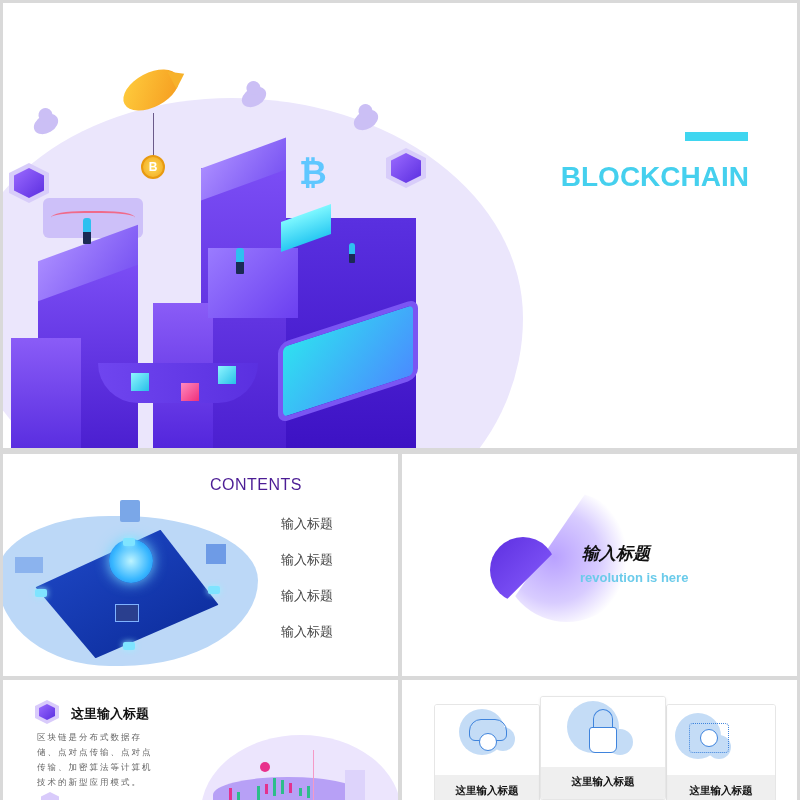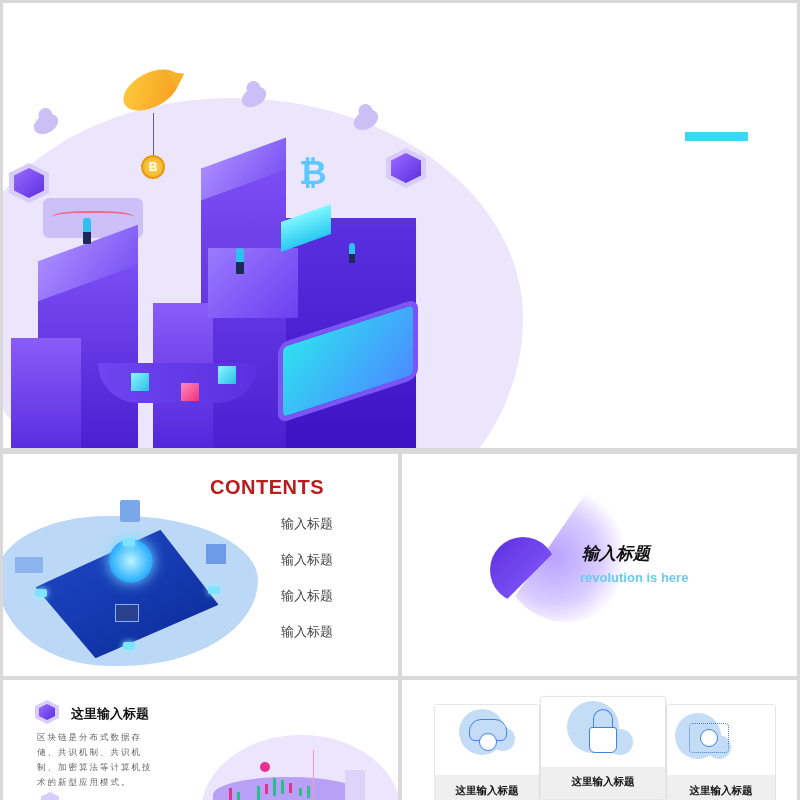--- a/index.html
+++ b/index.html
@@ -36,21 +36,21 @@
 
   .title{position:absolute;right:48px;top:60px;font-size:43px;font-weight:bold;color:#111111;letter-spacing:0px;font-family:"Liberation Sans","DejaVu Sans",sans-serif;}
   .title-bar{position:absolute;left:682px;top:129px;width:63px;height:9px;background:#3fd6f0;}
   .subtitle{position:absolute;right:48px;top:158px;font-size:28px;font-weight:bold;color:#45d0ee;}
 
   
   .blob2{position:absolute;left:-5px;top:62px;width:260px;height:150px;border-radius:45% 55% 55% 45%/40% 45% 60% 60%;background:#bcd8f7;}
   .platform{position:absolute;left:30px;top:75px;width:190px;height:130px;background:linear-gradient(135deg,#1f49c8,#0b2a98);transform:skewX(-20deg) rotate(8deg);border-radius:8px;clip-path:polygon(50% 0,100% 48%,50% 100%,0 55%);}
   .orb{position:absolute;left:106px;top:85px;width:44px;height:44px;border-radius:50%;background:radial-gradient(circle,#bdf4ff,#37b6ff 60%,#1a74e8);box-shadow:0 0 14px #74d8ff;}
   .node{position:absolute;width:12px;height:8px;background:#7fe4ff;border-radius:2px;box-shadow:0 0 6px #9eeeff;}
-  .contents-label{position:absolute;left:207px;top:22px;font-size:20px;font-weight:bold;color:#b91c1c;letter-spacing:0.5px;}
+  .contents-label{position:absolute;left:207px;top:22px;font-size:16px;font-weight:normal;color:#4c1d95;letter-spacing:0.5px;}
   .toc{position:absolute;left:278px;top:62px;}
   .toc-item{font-family:"DejaVu Serif","Liberation Serif",serif;font-size:13px;color:#444;height:36px;line-height:16px;}
 
   
   .half-disc{position:absolute;left:88px;top:83px;width:66px;height:66px;border-radius:50%;background:linear-gradient(135deg,#5d2fe0,#8b61ff);clip-path:polygon(0 0,100% 0,100% 20%,10% 110%,0 110%);}
   .fade-disc{position:absolute;left:100px;top:38px;width:130px;height:130px;border-radius:50%;background:radial-gradient(circle at 40% 50%,#b9a1ff 0%,#d8ccff 45%,rgba(255,255,255,0) 72%);clip-path:polygon(100% 0,100% 100%,0 100%,0 95%,65% 0);}
   .sec-title{position:absolute;left:180px;top:88px;font-size:17px;font-weight:bold;font-style:italic;color:#111;}
   .sec-sub{position:absolute;left:178px;top:116px;font-size:13px;font-weight:bold;color:#6bcbea;}
 
   
@@ -111,20 +111,21 @@
 
     <div class="glow-pad"></div>
     <div class="bitcoin-glyph">₿</div>
     <div class="screen"></div>
 
     <div class="person" style="left:80px;top:215px;"></div>
     <div class="person" style="left:233px;top:245px;"></div>
     <div class="person" style="left:346px;top:240px;width:6px;height:20px;"></div>
 
     <div class="title-bar"></div>
+    <div class="subtitle">BLOCKCHAIN</div>
   </div>
 
   <div class="slide" id="s2">
     <div class="blob2"></div>
     <div class="platform"></div>
     <div class="orb"></div>
     <div class="node" style="left:120px;top:84px;"></div>
     <div class="node" style="left:32px;top:135px;"></div>
     <div class="node" style="left:205px;top:132px;"></div>
     <div class="node" style="left:120px;top:188px;"></div>
@@ -145,21 +146,21 @@
   <div class="slide" id="s3">
     <div class="fade-disc"></div>
     <div class="half-disc"></div>
     <div class="sec-title">输入标题</div>
     <div class="sec-sub">revolution is here</div>
   </div>
 
   <div class="slide" id="s4">
     <div class="bullet-icon"></div>
     <div class="s4-title">这里输入标题</div>
-    <div class="s4-body">区块链是分布式数据存储、共识机制、共识机制、加密算法等计算机技术的新型应用模式。</div>
+    <div class="s4-body">区块链是分布式数据存储、点对点传输、点对点传输、加密算法等计算机技术的新型应用模式。</div>
     <div class="bullet-icon2"></div>
     <div class="blob4"></div>
     <div class="stage4"></div>
     <div class="pillar4"></div>
     <div style="position:absolute;left:257px;top:82px;width:10px;height:10px;border-radius:50%;background:#e8308c;"></div>
     <div style="position:absolute;left:310px;top:70px;width:1px;height:50px;background:#f59ac6;"></div>
     <div class="candle" style="left:226px;top:108px;height:12px;background:#e3328d;"></div>
     <div class="candle" style="left:234px;top:112px;height:8px;background:#2dbd8a;"></div>
     <div class="candle" style="left:254px;top:106px;height:14px;background:#2dbd8a;"></div>
     <div class="candle" style="left:262px;top:104px;height:10px;background:#e3328d;"></div>

